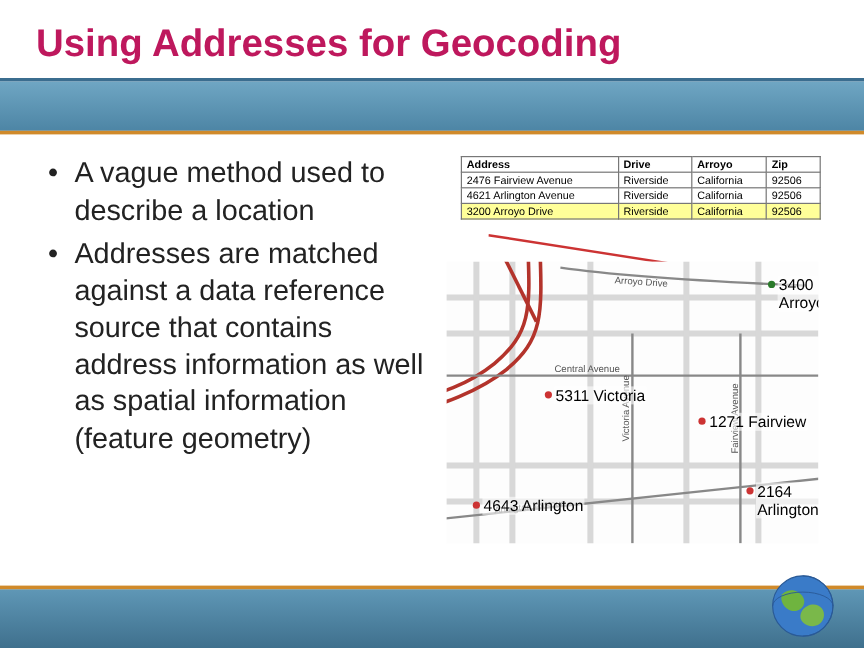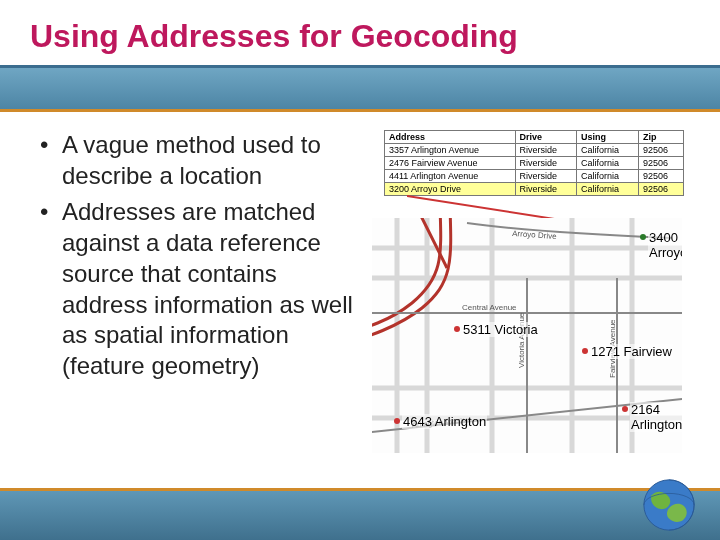--- a/index.html
+++ b/index.html
@@ -121,39 +121,33 @@
       <li>Addresses are matched against a data reference source that contains address information as well as spatial information (feature geometry)</li>
     </ul>
   </div>
 
   <div class="figure">
     <table class="addr-table">
       <thead>
           <tr>
         <th>Address</th>
         <th>Drive</th>
-        <th>Using</th>
+        <th>Arroyo</th>
         <th>Zip</th>
       </tr>
         </thead>
       <tbody>
-        <tr>
-            <td>3357 Arlington Avenue</td>
-            <td>Riverside</td>
-            <td>California</td>
-            <td>92506</td>
-          </tr>
         <tr>
             <td>2476 Fairview Avenue</td>
             <td>Riverside</td>
             <td>California</td>
             <td>92506</td>
           </tr>
         <tr>
-            <td>4411 Arlington Avenue</td>
+            <td>4621 Arlington Avenue</td>
             <td>Riverside</td>
             <td>California</td>
             <td>92506</td>
           </tr>
         <tr class="hl-row">
             <td>3200 Arroyo Drive</td>
             <td>Riverside</td>
             <td>California</td>
             <td>92506</td>
           </tr>

